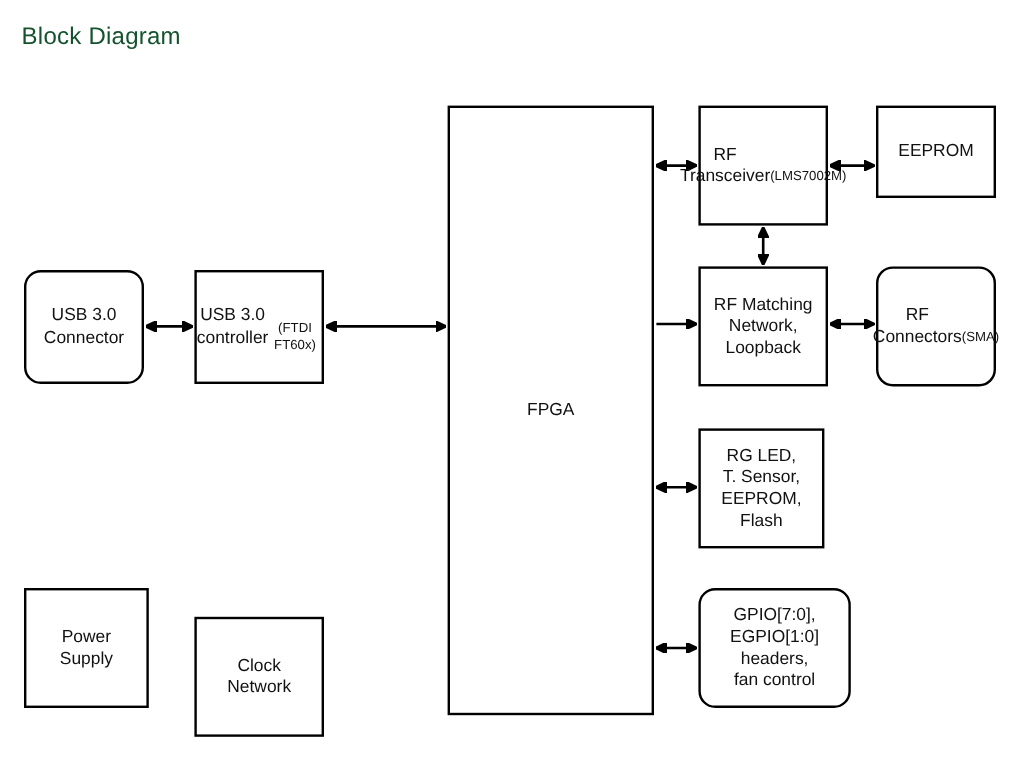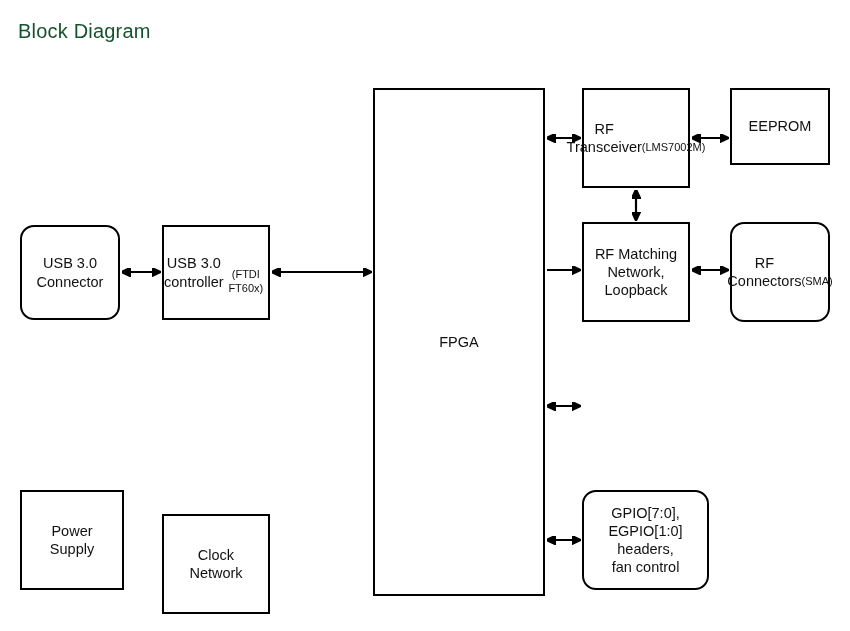--- a/index.html
+++ b/index.html
@@ -137,20 +137,26 @@
 Network,
 Loopback</span>
   </div>
 
   <div class="node rounded" style="left:730px;top:222px;width:100px;height:100px;">
     <span class="lines">RF
 Connectors</span>
     <span class="sub lines">(SMA)</span>
   </div>
 
+  <div class="node" style="left:582px;top:357px;width:105px;height:100px;">
+    <span class="lines">RG LED,
+T. Sensor,
+EEPROM,
+Flash</span>
+  </div>
 
   <div class="node rounded" style="left:582px;top:490px;width:127px;height:100px;">
     <span class="lines">GPIO[7:0],
 EGPIO[1:0]
 headers,
 fan control</span>
   </div>
 
   <div class="node" style="left:20px;top:490px;width:104px;height:100px;">
     <span class="lines">Power

